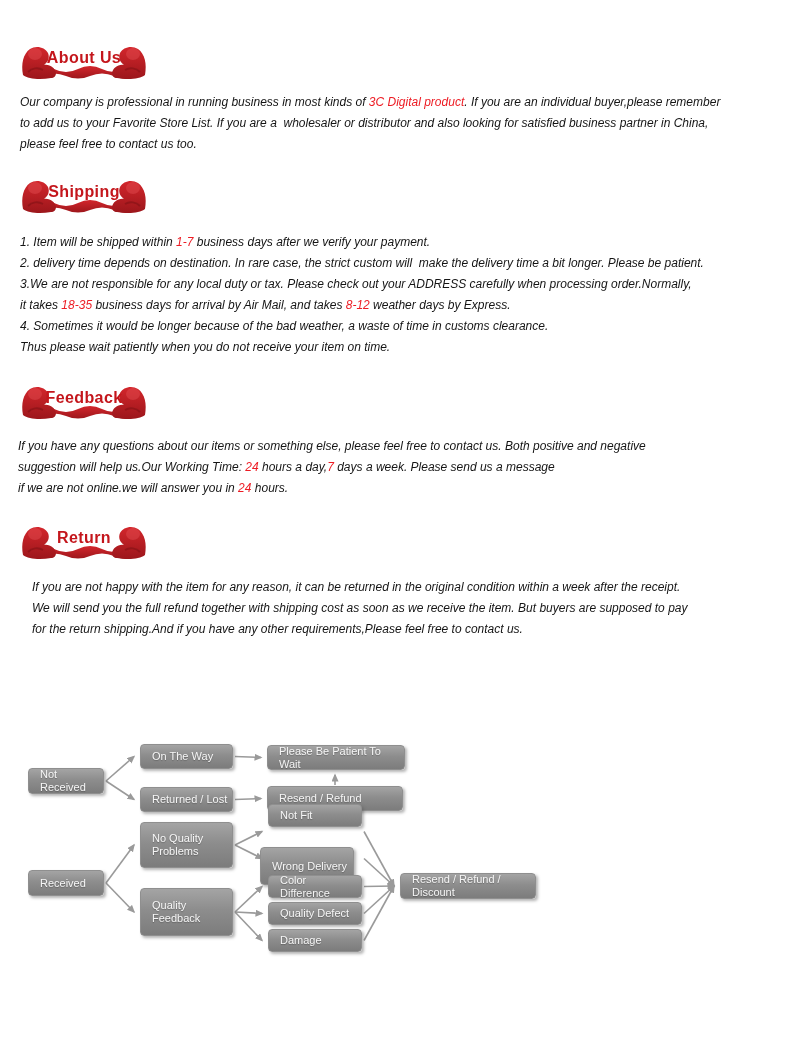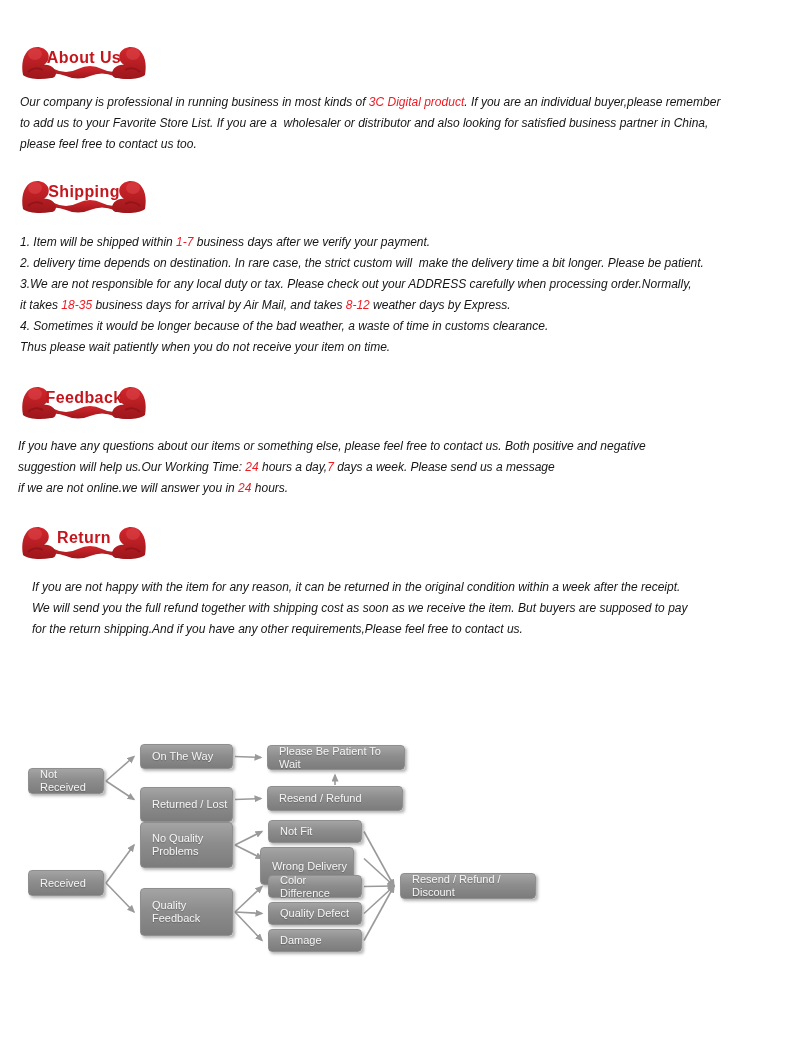--- a/index.html
+++ b/index.html
@@ -51,27 +51,27 @@
     font-size:11px;
     line-height:13px;
     display:flex;
     align-items:center;
     padding-left:11px;
     padding-right:3px;
     text-shadow:0 1px 1px rgba(0,0,0,0.25);
   }
   #fc-not-received     { left:8px;   top:33px;  width:76px;  height:26px; }
   #fc-on-the-way       { left:120px; top:9px;   width:93px;  height:25px; }
-  #fc-returned-lost    { left:120px; top:52px;  width:93px;  height:35px; }
+  #fc-returned-lost    { left:120px; top:52px;  width:93px;  height:25px; }
   #fc-please-wait      { left:247px; top:10px;  width:138px; height:25px; }
   #fc-resend-refund    { left:247px; top:51px;  width:136px; height:25px; }
   #fc-no-quality       { left:120px; top:87px;  width:93px;  height:46px; }
   #fc-quality-problems { left:120px; top:153px; width:93px;  height:48px; }
   #fc-received         { left:8px;   top:135px; width:76px;  height:26px; }
-  #fc-not-fit          { left:248px; top:85px;  width:94px;  height:23px; }
+  #fc-not-fit          { left:248px; top:69px;  width:94px;  height:23px; }
   #fc-wrong-delivery   { left:240px; top:112px; width:94px;  height:38px; }
   #fc-color-difference { left:248px; top:140px; width:94px;  height:23px; }
   #fc-quality-defect   { left:248px; top:167px; width:94px;  height:23px; }
   #fc-damage           { left:248px; top:194px; width:94px;  height:23px; }
   #fc-rrd              { left:380px; top:138px; width:136px; height:26px; }
 </style>
 </head>
 <body>
 
 <svg width="0" height="0" style="position:absolute" aria-hidden="true">

